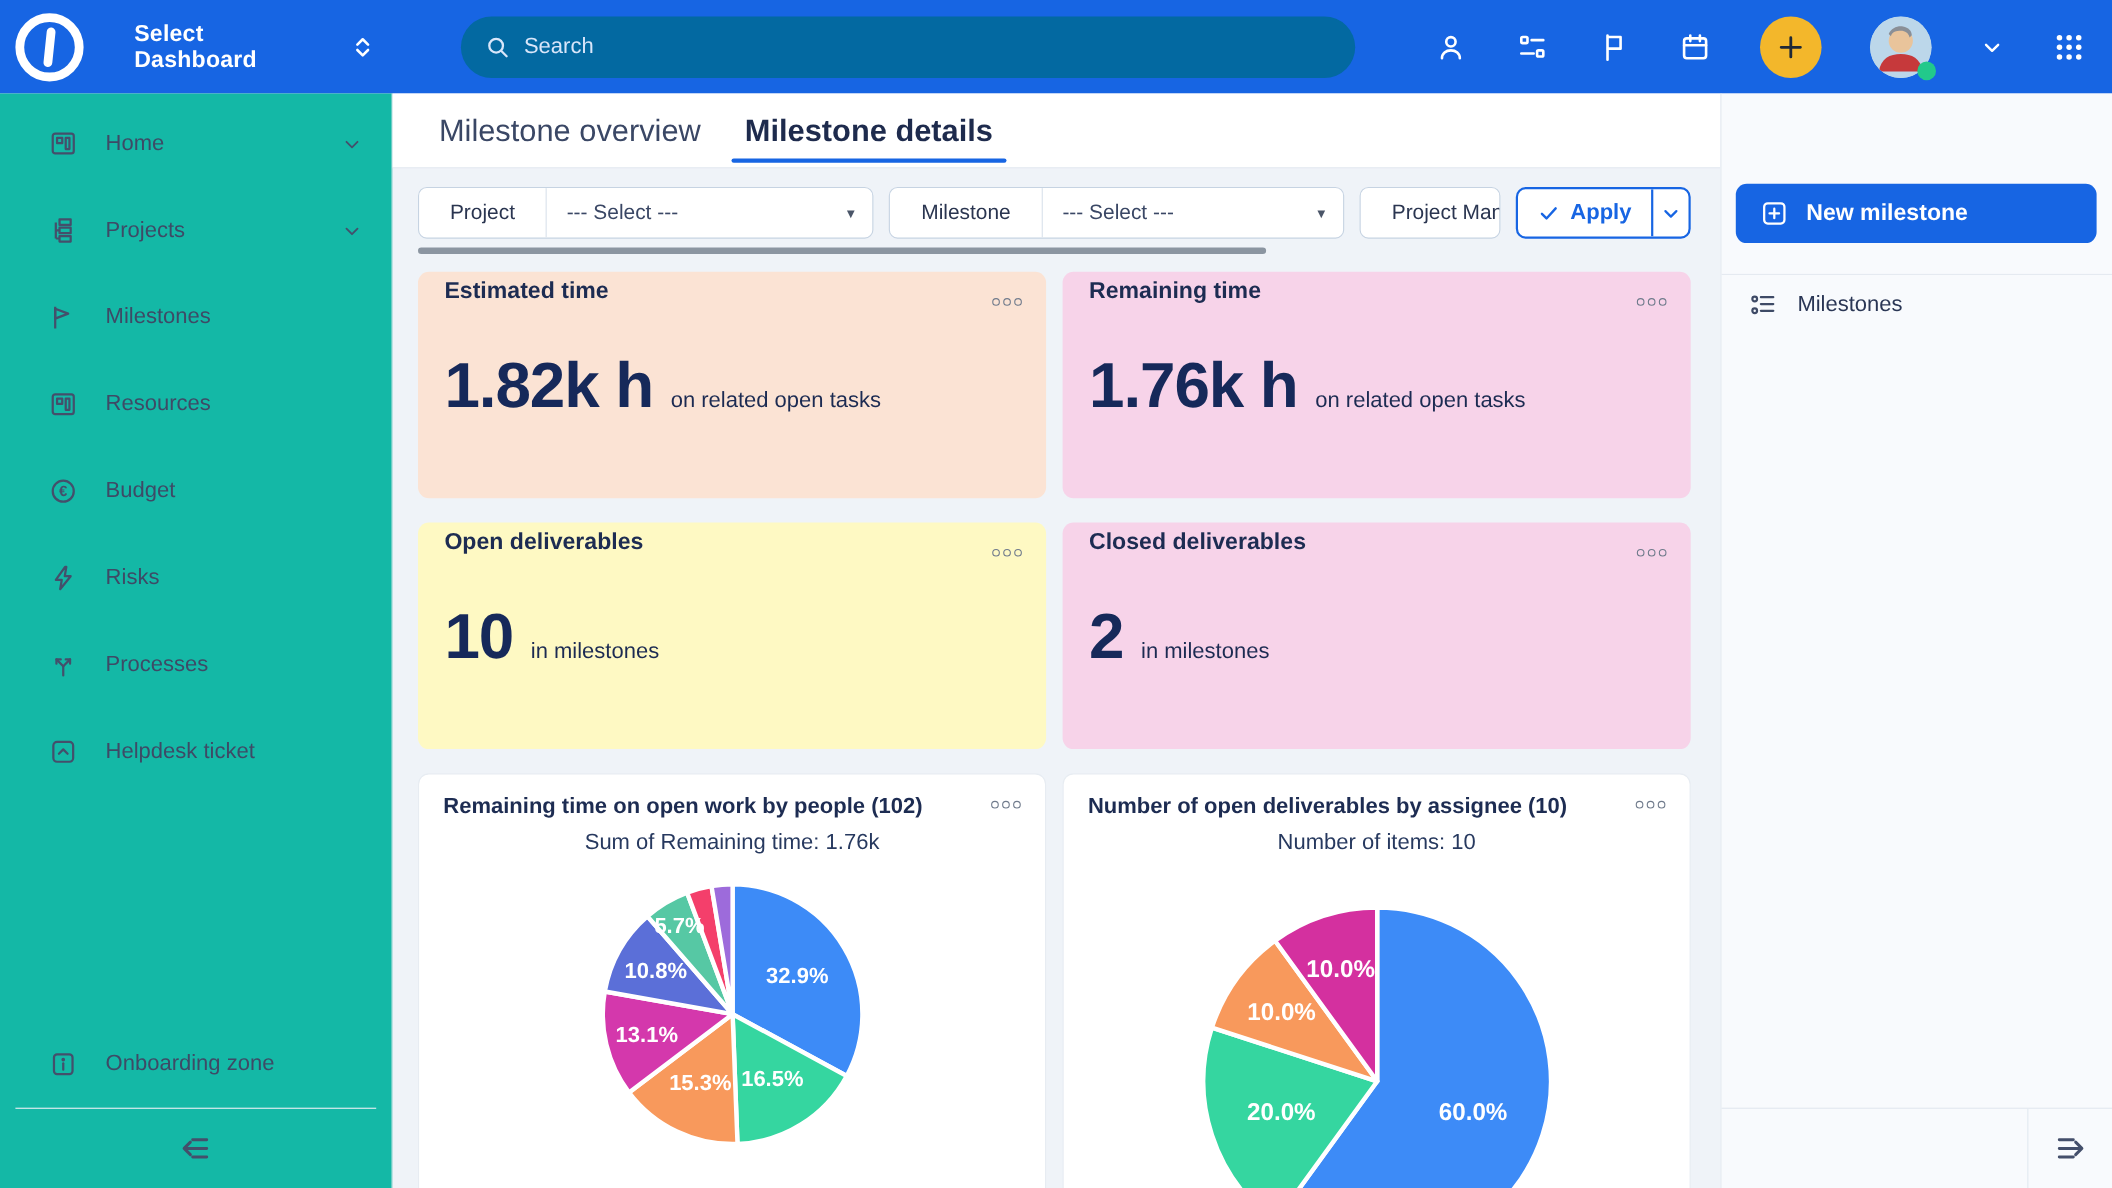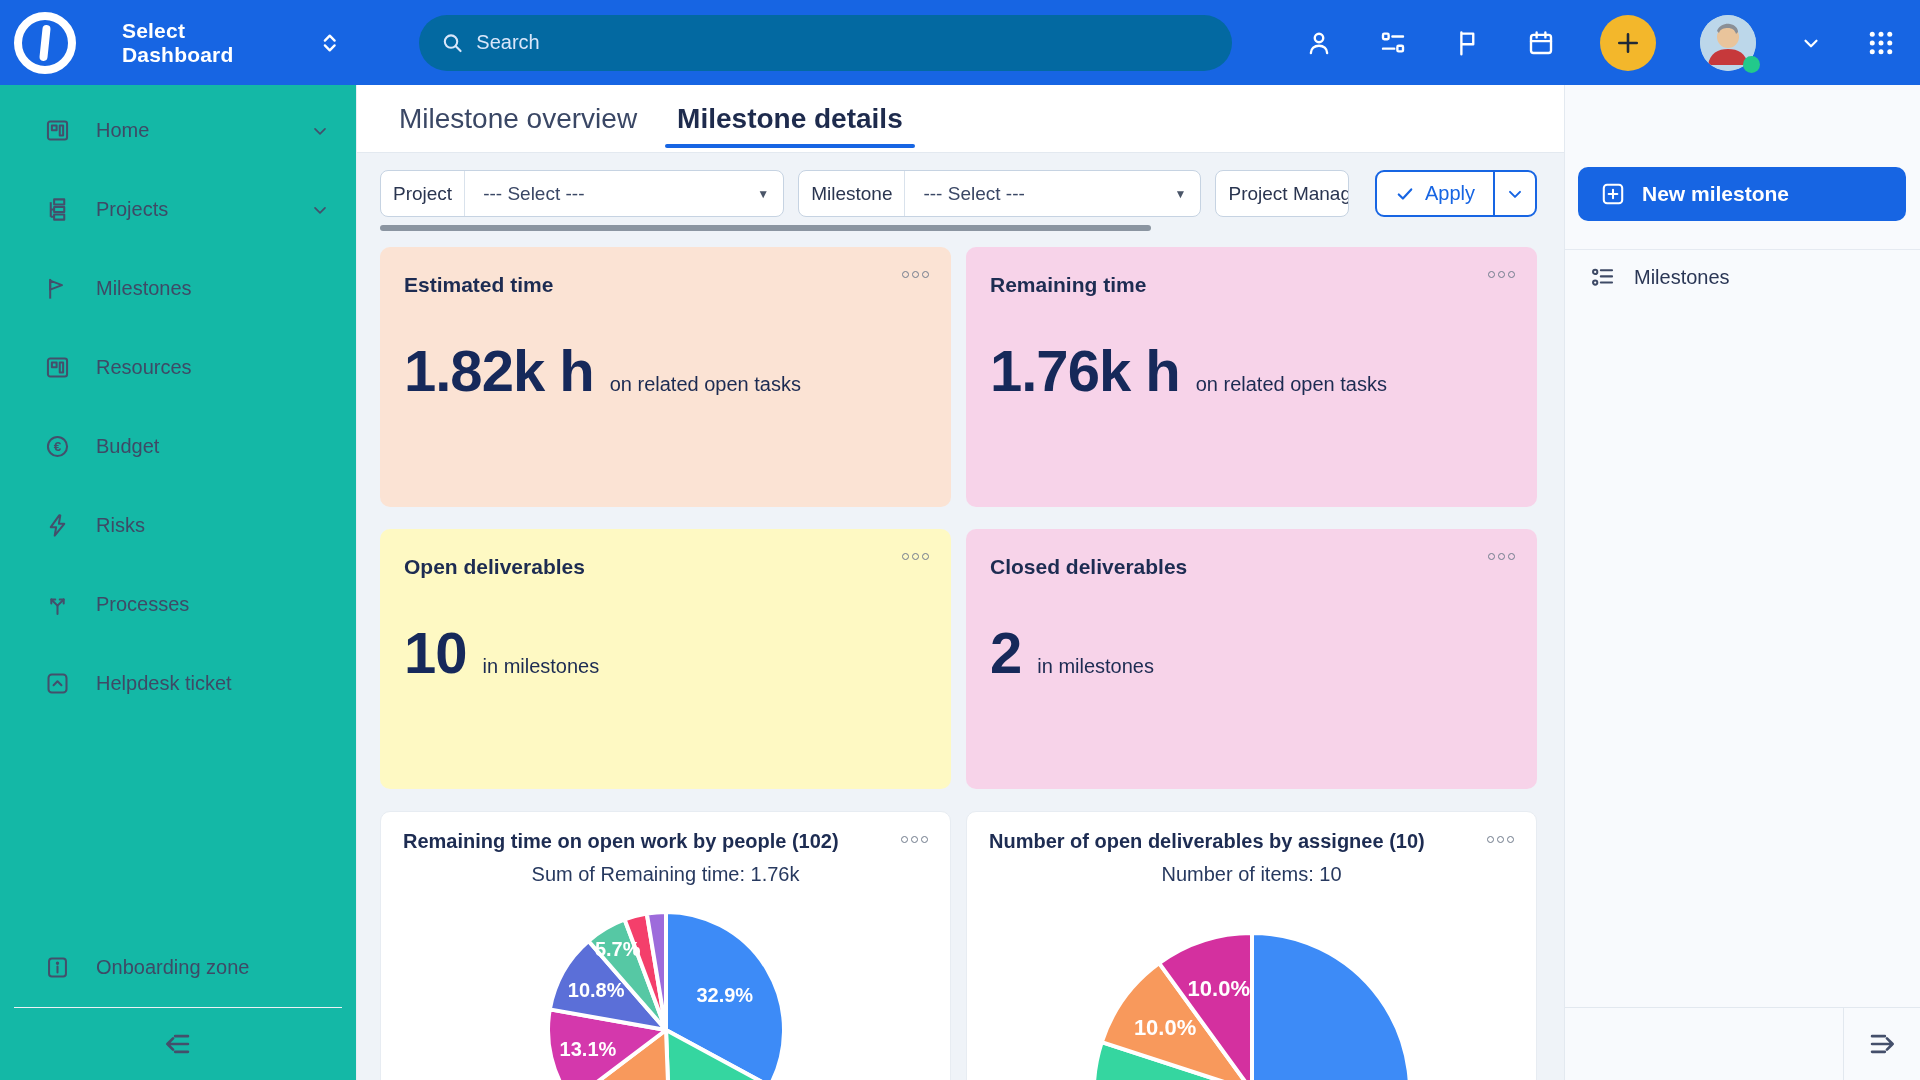--- a/index.html
+++ b/index.html
@@ -38,35 +38,35 @@
   .tabsbar { height:67px; background:#fff; display:flex; align-items:flex-end; padding-left:22px; box-shadow:0 1px 0 #E3E9F0; }
   .tab { font-size:28px; color:#3A4765; font-weight:500; padding:0 20px; height:100%; display:flex; align-items:center; position:relative; cursor:pointer; }
   .tab.active { color:#1E2B4D; font-weight:600; }
   .tab.active::after { content:""; position:absolute; left:8px; right:8px; bottom:4px; height:4px; border-radius:3px; background:#1765E3; }
 
   .content { flex:1; padding:18px 27px 0 23px; overflow:hidden; }
 
   
   .filter-row { display:flex; align-items:center; gap:14px; }
   .fgroup { display:flex; align-items:stretch; height:47px; background:#fff; border:1px solid #C6D3E2; border-radius:8px; overflow:hidden; }
-  .flabel { display:flex; align-items:center; padding:0 12px; font-size:19px; color:#2A3550; border-right:1px solid #D9E2EC; white-space:nowrap; }
+  .flabel { display:flex; align-items:center; padding:0 28px; font-size:19px; color:#2A3550; border-right:1px solid #D9E2EC; white-space:nowrap; }
   .fselect { display:flex; align-items:center; justify-content:space-between; padding:0 14px 0 18px; font-size:19px; color:#3A4765; cursor:pointer; }
   .fsel-1 { width:318px; } .fsel-2 { width:295px; }
   .caret { font-size:12px; color:#4A5568; margin-left:12px; }
   .ftrunc { width:134px; }
   .ftrunc .flabel { border-right:none; overflow:hidden; }
   .apply-group { margin-left:auto; height:47px; display:flex; align-items:stretch; border:2px solid #1765E3; border-radius:9px; background:#fff; overflow:hidden; }
-  .apply-main { display:flex; align-items:center; gap:10px; padding:0 18px; color:#1765E3; font-size:20px; font-weight:400; cursor:pointer; }
+  .apply-main { display:flex; align-items:center; gap:10px; padding:0 18px; color:#1765E3; font-size:20px; font-weight:700; cursor:pointer; }
   .apply-chev { width:42px; display:flex; align-items:center; justify-content:center; border-left:2px solid #1765E3; cursor:pointer; }
   .hscroll { margin-top:8px; height:6px; position:relative; }
   .hscroll .thumb { position:absolute; left:0; top:0; height:6px; width:771px; background:#8B95A1; border-radius:3px; }
 
   
   .grid { margin-top:16px; display:grid; grid-template-columns:1fr 1fr; gap:22px 15px; }
-  .stat-card { height:260px; border-radius:10px; padding:26px 24px; position:relative; }
+  .stat-card { height:206px; border-radius:10px; padding:6px 24px; position:relative; }
   .card-title { font-size:21px; font-weight:600; color:#1D2C52; }
   .dots { position:absolute; top:24px; right:22px; display:flex; gap:3px; cursor:pointer; }
   .dots i { width:7px; height:7px; border:1.6px solid #707B8C; border-radius:50%; display:block; }
   .stat-value-row { display:flex; align-items:baseline; gap:16px; margin-top:40px; }
   .stat-value { font-size:58px; font-weight:800; color:#16295A; letter-spacing:-1px; }
   .stat-suffix { font-size:20px; color:#1C2B52; font-weight:500; }
 
   .chart-card { height:430px; background:#fff; border:1px solid #E7ECF2; border-radius:10px; padding:18px 22px; position:relative; }
   .chart-title-row { display:flex; align-items:flex-start; }
   .chart-title { font-size:20px; font-weight:600; color:#1D2C52; flex:1; padding-right:40px; }

